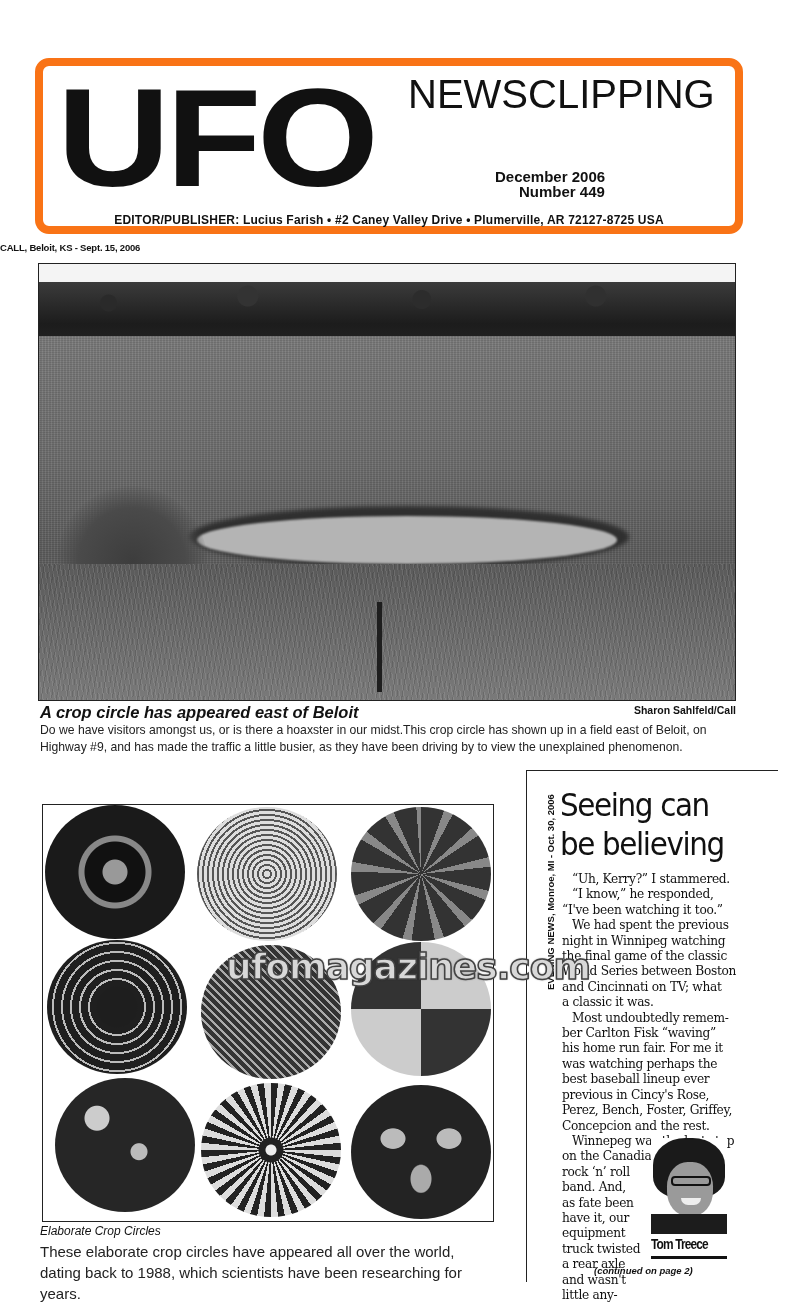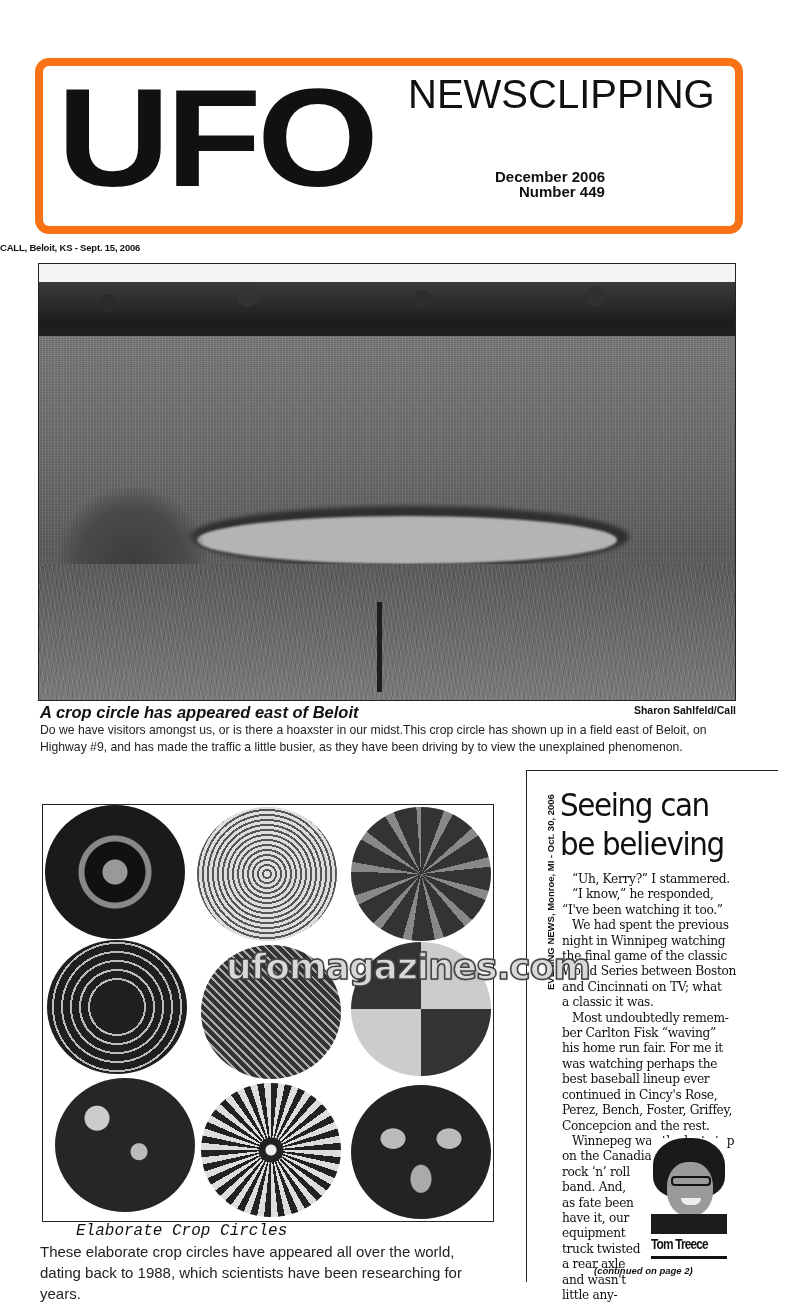--- a/index.html
+++ b/index.html
@@ -118,22 +118,22 @@
     .c8 { left: 158px; top: 278px; background: radial-gradient(circle, #eee 0 5px, #222 6px 12px, transparent 13px), repeating-conic-gradient(#222 0 6deg, #ddd 6deg 12deg); }
     .c9 { left: 308px; top: 280px; background: radial-gradient(ellipse at 30% 40%, #bbb 0 12px, transparent 13px), radial-gradient(ellipse at 70% 40%, #bbb 0 12px, transparent 13px), radial-gradient(ellipse at 50% 70%, #aaa 0 10px, transparent 11px), #232323; }
 
     .watermark {
       position: absolute; left: 226px; top: 945px; font-family: "DejaVu Sans", sans-serif; font-weight: bold;
       font-size: 36px; line-height: 44px; color: #d8d8d8; letter-spacing: -1px; white-space: nowrap;
       -webkit-text-stroke: 1.5px #444; text-shadow: 0 0 2px #222;
     }
 
     .headline-2 {
-      position: absolute; left: 40px; top: 1220px; font-family: Liberation Mono, monospace; font-style: italic;
-      font-size: 16px; line-height: 22px; white-space: nowrap; margin-left: 36px;
+      position: absolute; left: 40px; top: 1220px; font-family: Liberation Sans, sans-serif; font-style: italic;
+      font-size: 12px; line-height: 22px; white-space: nowrap;
     }
     .caption-2 {
       position: absolute; left: 40px; top: 1241px; width: 440px; font-size: 15px; line-height: 21px; color: #222;
     }
 
     
     .article-box {
       position: absolute; left: 526px; top: 770px; width: 252px; height: 512px;
       border-top: 1.5px solid #222; border-left: 1.5px solid #222;
     }
@@ -171,20 +171,21 @@
     }
   </style>
 </head>
 <body>
 
 <div class="masthead">
   <div class="ufo-logo">UFO</div>
   <div class="title-line title-1">NEWSCLIPPING</div>
   <div class="issue-line issue-date">December 2006</div>
   <div class="issue-line issue-number">Number 449</div>
+  <div class="editor-line">EDITOR/PUBLISHER: Lucius Farish  •  #2 Caney Valley Drive  •  Plumerville, AR 72127-8725 USA</div>
 </div>
 
 <div class="source-1">CALL, Beloit, KS - Sept. 15, 2006</div>
 <div class="photo-frame" title="Field with crop circle, tree line in background">
   <div class="photo-sky"></div>
   <div class="photo-trees"></div>
   <div class="photo-field">
     <div class="crop-circle-shadow"></div>
     <div class="crop-circle"></div>
     <div class="photo-tree"></div>
@@ -226,21 +227,21 @@
   <p style="text-indent:0">night in Winnipeg watching</p>
   <p style="text-indent:0">the final game of the classic</p>
   <p style="text-indent:0">World Series between Boston</p>
   <p style="text-indent:0">and Cincinnati on TV; what</p>
   <p style="text-indent:0">a classic it was.</p>
   <p>Most undoubtedly remem-</p>
   <p style="text-indent:0">ber Carlton Fisk “waving”</p>
   <p style="text-indent:0">his home run fair.  For me it</p>
   <p style="text-indent:0">was watching perhaps the</p>
   <p style="text-indent:0">best baseball lineup ever</p>
-  <p style="text-indent:0">continued in Cincy's Rose,</p>
+  <p style="text-indent:0">previous in Cincy's Rose,</p>
   <p style="text-indent:0">Perez, Bench, Foster, Griffey,</p>
   <p style="text-indent:0">Concepcion and the rest.</p>
   <p>Winnepeg was the last stop</p>
   <p style="text-indent:0">on the Canadian tour of our</p>
   <p style="text-indent:0">rock ‘n’ roll</p>
   <p style="text-indent:0">band.  And,</p>
   <p style="text-indent:0">as fate been</p>
   <p style="text-indent:0">have it, our</p>
   <p style="text-indent:0">equipment</p>
   <p style="text-indent:0">truck twisted</p>

